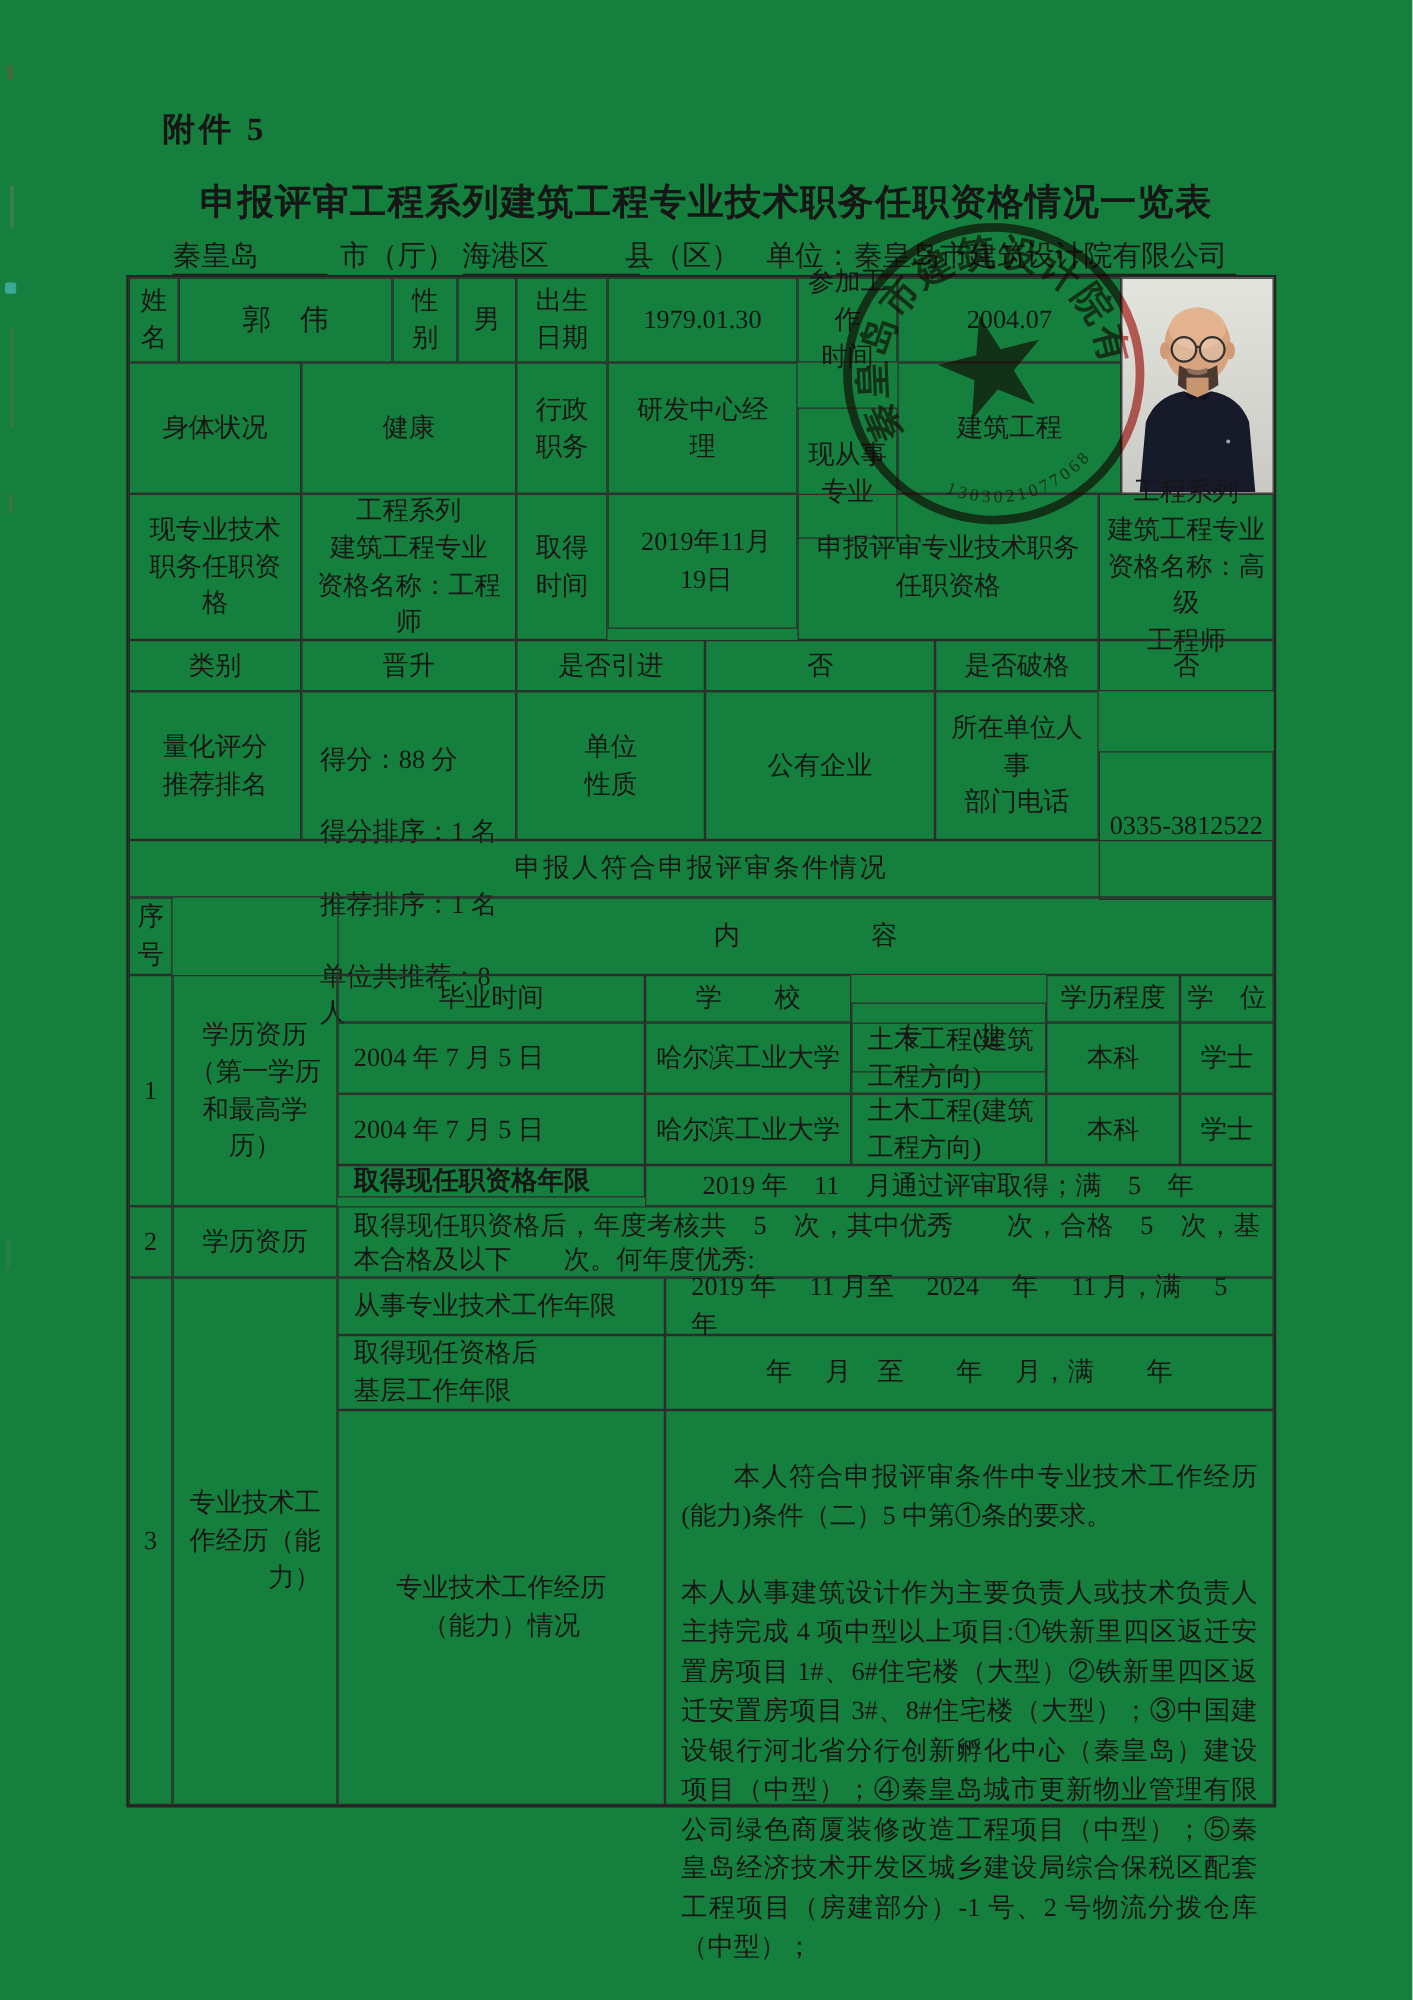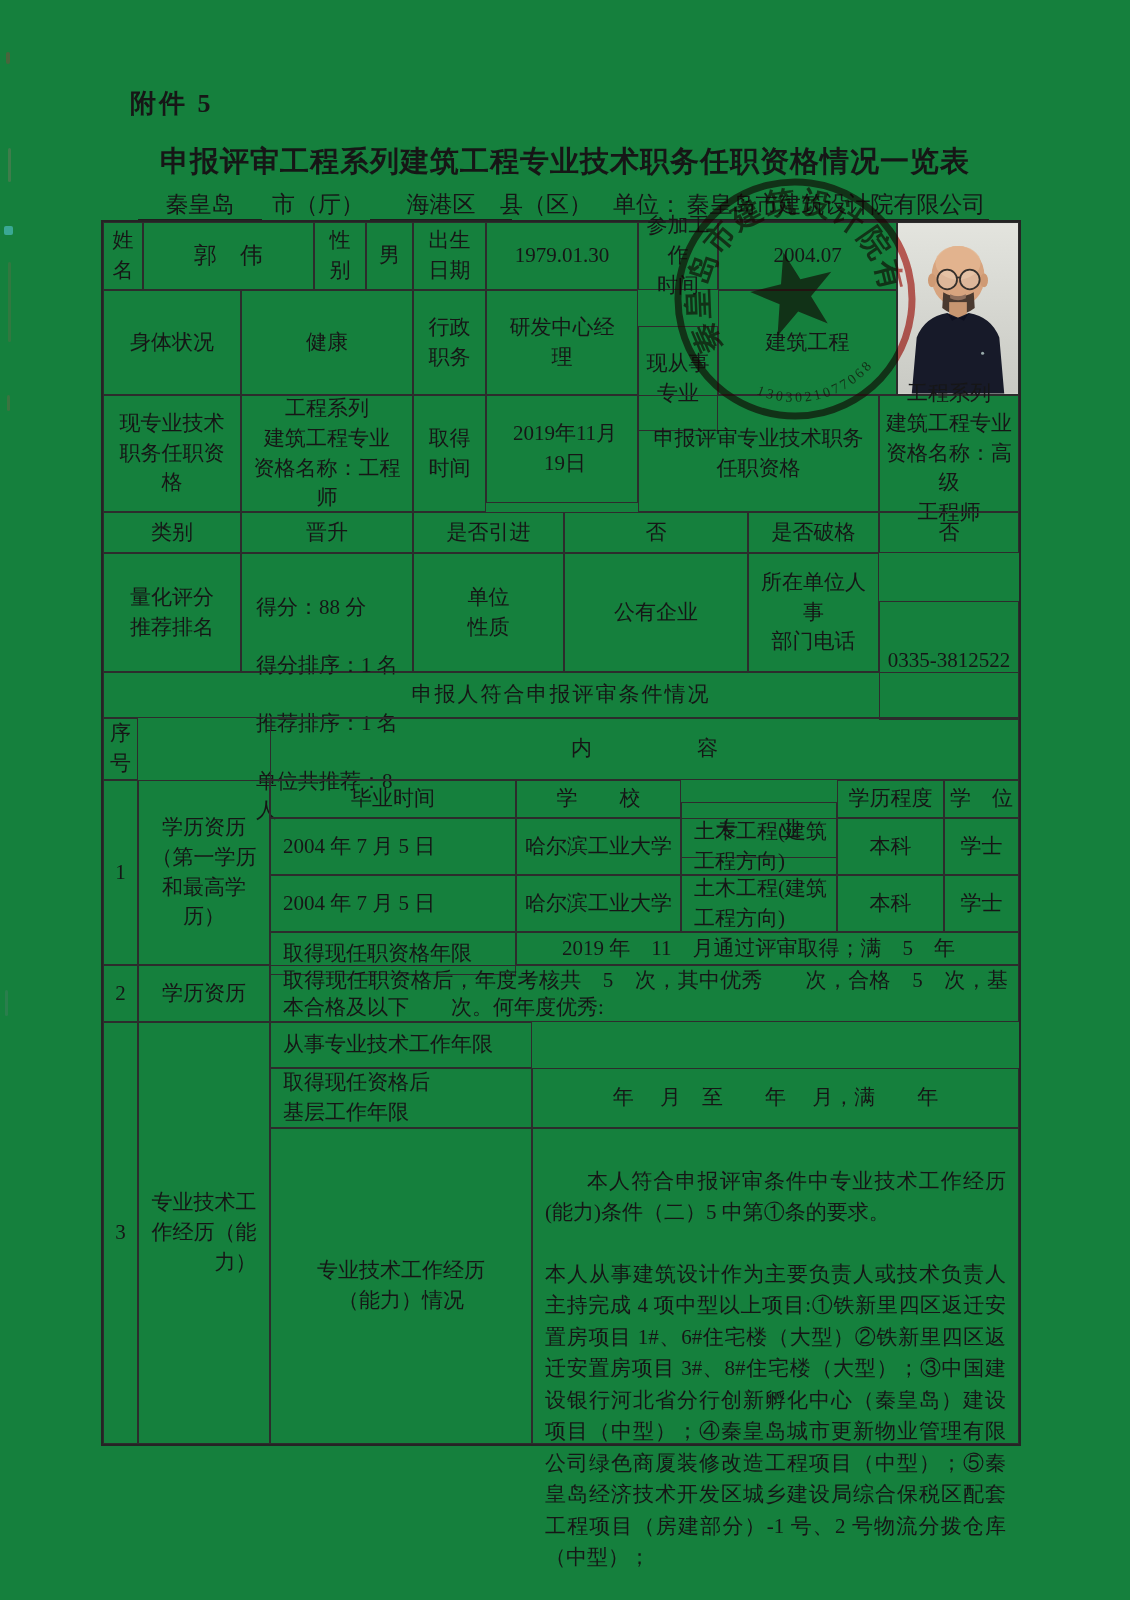--- a/index.html
+++ b/index.html
@@ -5,21 +5,21 @@
   html,body{margin:0;padding:0;background:#ffffff;}
   .page{position:relative;width:1130px;height:1600px;background:#15803d;overflow:hidden;
         font-family:"Liberation Serif","DejaVu Serif",serif;color:#161616;}
   
   .art{position:absolute;border-radius:2px;}
   .attachment{position:absolute;left:130px;top:86px;font-size:26px;font-weight:bold;letter-spacing:3px;}
   .title{position:absolute;left:0;right:0;top:142px;margin:0;text-align:center;font-size:29px;font-weight:900;
          font-family:"Liberation Sans","DejaVu Sans",sans-serif;letter-spacing:1px;}
   .header-line{position:absolute;left:0;top:191px;width:1130px;height:32px;font-size:23px;}
   .hspan{position:absolute;top:0;height:28px;line-height:28px;}
-  .u{border-bottom:2px solid #1e1e1e;text-align:center;}
+  .u{border-bottom:2px solid #1e1e1e;text-align:left;}
   
   .tbl{position:absolute;left:103px;top:222px;width:916px;height:1222px;outline:2px solid #242424;}
   .c{position:absolute;box-sizing:border-box;border:1px solid #2c2c2c;display:flex;align-items:center;
      justify-content:center;text-align:center;white-space:pre-line;font-size:21px;line-height:1.42;padding:2px 4px;}
   .left{justify-content:flex-start;text-align:left;padding-left:12px;}
   .quant-lines{display:block;text-align:left;padding-top:10px;padding-left:14px;line-height:29px;}
   .quant-lines span{display:block;}
   .cap{display:block;text-align:left;padding:7px 12px 0 12px;}
   .cap p{margin:0;text-align:justify;line-height:31.5px;font-size:21px;}
   .cap p.indent{text-indent:2em;}
@@ -168,33 +168,34 @@
     <div class="c" style="left:734px;top:596px;width:107px;height:57px;">本科</div>
     <div class="c" style="left:841px;top:596px;width:75px;height:57px;">学士</div>
 
     <div class="c left" style="left:167px;top:653px;width:246px;height:57px;">2004 年 7 月 5 日</div>
     <div class="c" style="left:413px;top:653px;width:165px;height:57px;">哈尔滨工业大学</div>
     <div class="c left" style="left:578px;top:653px;width:156px;height:57px;">土木工程(建筑
 工程方向)</div>
     <div class="c" style="left:734px;top:653px;width:107px;height:57px;">本科</div>
     <div class="c" style="left:841px;top:653px;width:75px;height:57px;">学士</div>
 
-    <div class="c left" style="left:167px;top:710px;width:246px;height:43px;">取得现任职资格年限</div>
+    <div class="c left" style="left:167px;top:710px;width:246px;height:26px;font-weight:bold;">取得现任职资格年限</div>
     <div class="c left" style="left:413px;top:710px;width:503px;height:33px;padding-left:45px;">2019 年　11　月通过评审取得；满　5　年</div>
 
     <div class="c" style="left:0;top:743px;width:35px;height:57px;padding:2px 1px;">2</div>
     <div class="c" style="left:35px;top:743px;width:132px;height:57px;">学历资历</div>
     <div class="c left" style="left:167px;top:743px;width:749px;height:57px;text-align:justify;line-height:27px;padding-right:10px;">取得现任职资格后，年度考核共　5　次，其中优秀　　次，合格　5　次，基本合格及以下　　次。何年度优秀:</div>
 
     <div class="c" style="left:0;top:800px;width:35px;height:422px;padding:2px 1px;">3</div>
     <div class="c" style="left:35px;top:800px;width:132px;height:422px;text-align:right;">专业技术工
 作经历（能
 力）</div>
 
     <div class="c left" style="left:167px;top:800px;width:262px;height:46px;">从事专业技术工作年限</div>
+    <div class="c left" style="left:429px;top:800px;width:487px;height:46px;padding-left:20px;">2019 年　 11 月至　 2024　 年　 11 月，满　 5　 年</div>
 
     <div class="c left" style="left:167px;top:846px;width:262px;height:60px;">取得现任资格后
 基层工作年限</div>
     <div class="c" style="left:429px;top:846px;width:487px;height:60px;">年　 月　至　　年　 月，满　　年</div>
 
     <div class="c" style="left:167px;top:906px;width:262px;height:316px;">专业技术工作经历
 （能力）情况</div>
     <div class="c cap" style="left:429px;top:906px;width:487px;height:316px;">
       <p class="indent">本人符合申报评审条件中专业技术工作经历(能力)条件（二）5 中第①条的要求。</p>
       <p>本人从事建筑设计作为主要负责人或技术负责人主持完成 4 项中型以上项目:①铁新里四区返迁安置房项目 1#、6#住宅楼（大型）②铁新里四区返迁安置房项目 3#、8#住宅楼（大型）；③中国建设银行河北省分行创新孵化中心（秦皇岛）建设项目（中型）；④秦皇岛城市更新物业管理有限公司绿色商厦装修改造工程项目（中型）；⑤秦皇岛经济技术开发区城乡建设局综合保税区配套工程项目（房建部分）-1 号、2 号物流分拨仓库（中型）；</p>

